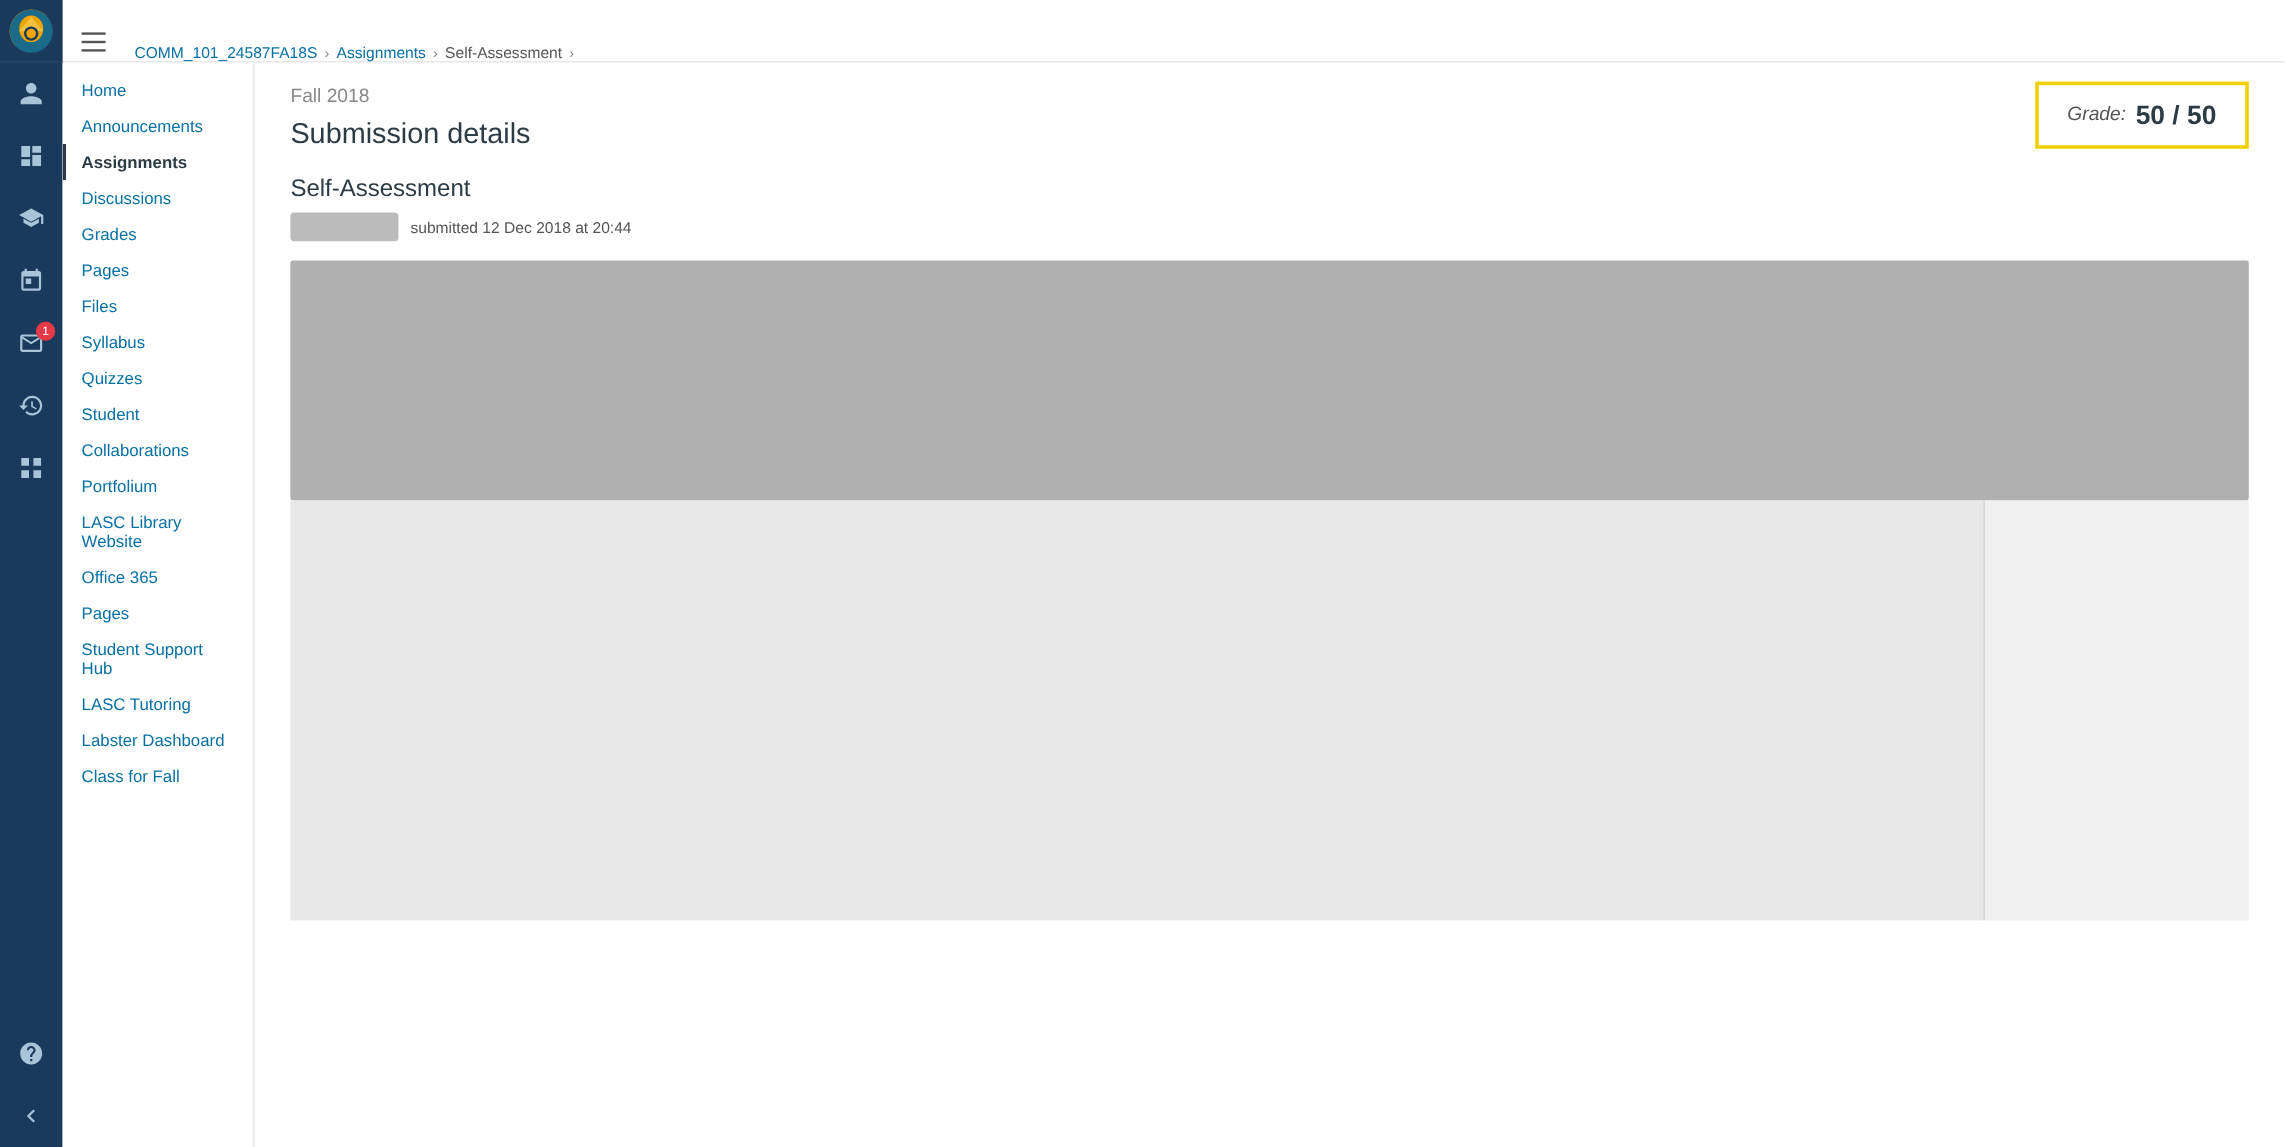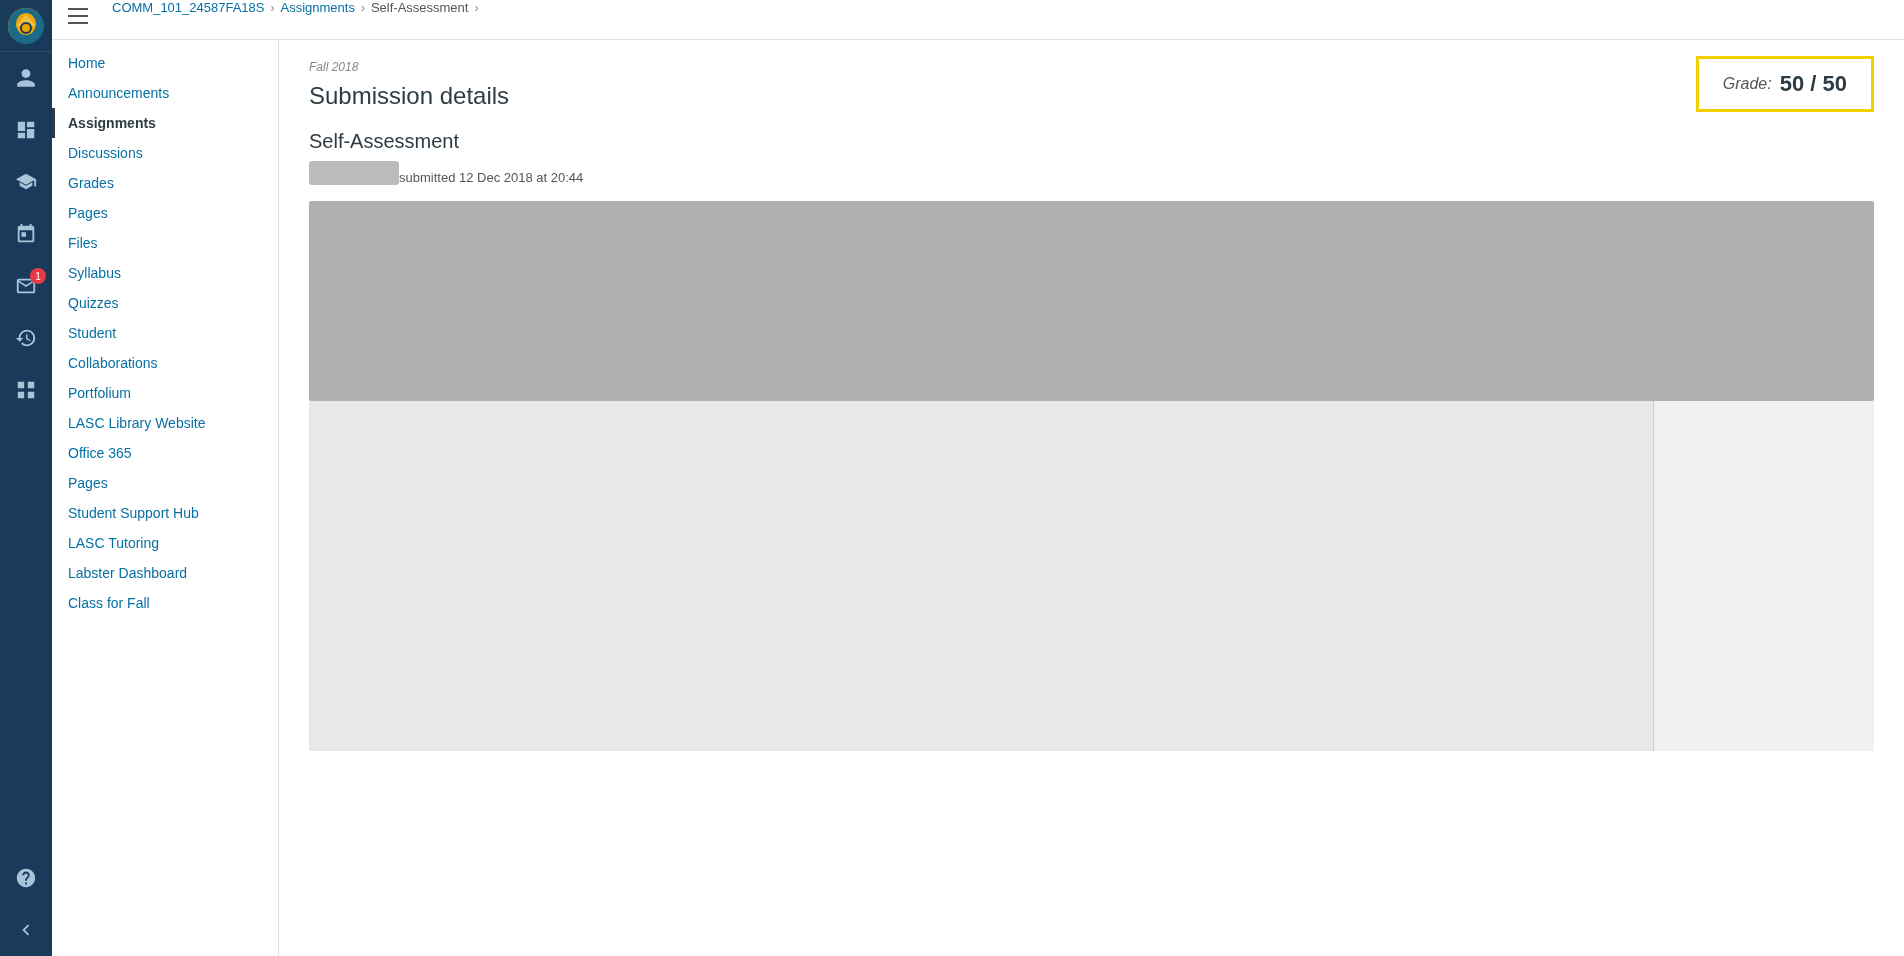--- a/index.html
+++ b/index.html
@@ -67,21 +67,21 @@
     .global-nav-bottom {
       margin-top: auto;
       width: 100%;
       display: flex;
       flex-direction: column;
       align-items: center;
     }
 
     
     .course-nav {
-      width: 227px;
+      width: 160px;
       background: #fff;
       border-right: 1px solid #e1e1e1;
       overflow-y: auto;
       flex-shrink: 0;
       padding-top: 8px;
     }
     .course-nav a {
       display: block;
       padding: 7px 16px;
       color: #0770a3;
@@ -90,25 +90,25 @@
     }
     .course-nav a.active {
       color: #2d3b45;
       font-weight: 700;
       border-left: 3px solid #2d3b45;
       padding-left: 13px;
     }
 
     
     .topbar {
-      height: 40px;
+      height: 52px;
       background: #fff;
       border-bottom: 1px solid #e1e1e1;
       display: flex;
-      align-items: flex-start;
+      align-items: flex-end;
       padding: 0 16px;
       flex-shrink: 0;
     }
     .hamburger {
       width: 32px;
       height: 32px;
       display: flex;
       flex-direction: column;
       justify-content: center;
       gap: 5px;
@@ -139,40 +139,40 @@
       flex: 1;
       overflow: hidden;
     }
     .main-content {
       flex: 1;
       padding: 20px 30px;
       overflow-y: auto;
       position: relative;
     }
     .semester-label {
-      font-size: 12px;
+      font-size: 16px;
       color: #888;
-      font-style: italic;
       margin-bottom: 8px;
     }
     .page-title {
       font-size: 24px;
       font-weight: 300;
       color: #2d3b45;
       margin-bottom: 20px;
     }
     .assignment-title {
       font-size: 20px;
       font-weight: 500;
       color: #2d3b45;
       margin-bottom: 8px;
     }
     .submitted-info {
       display: flex;
-      align-items: flex-end;
+      align-items: center;
+      gap: 10px;
       margin-bottom: 16px;
     }
     .avatar-placeholder {
       width: 90px;
       height: 24px;
       background: #bbb;
       border-radius: 3px;
     }
     .submitted-text {
       font-size: 13px;

